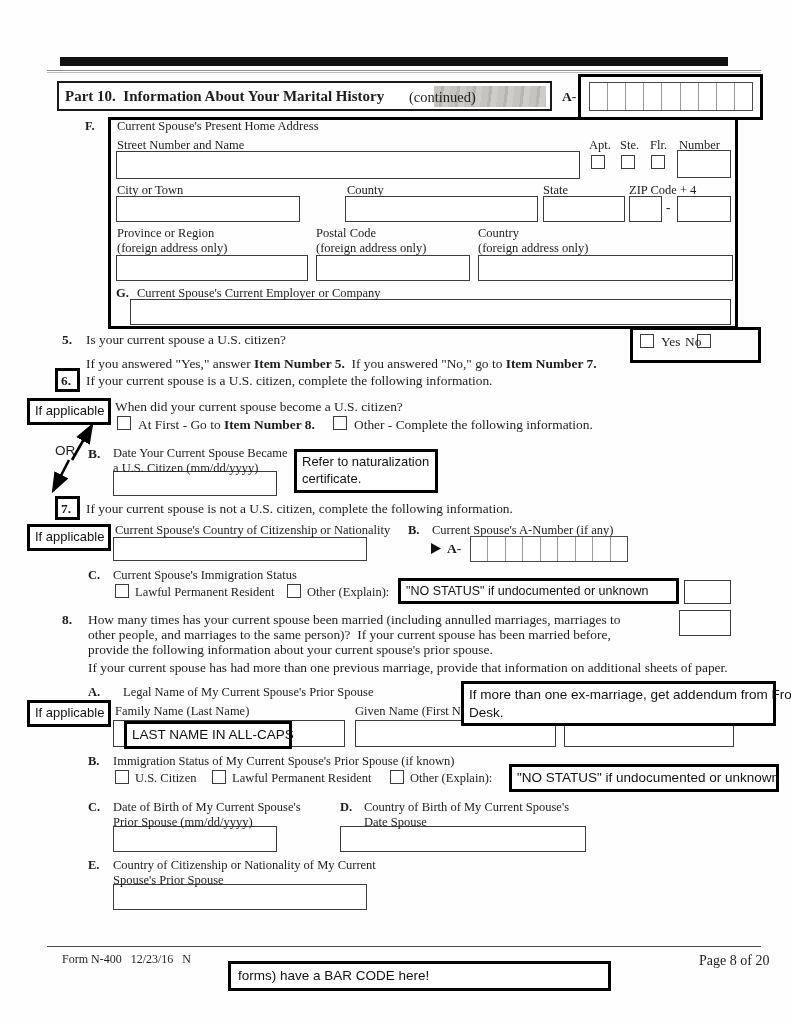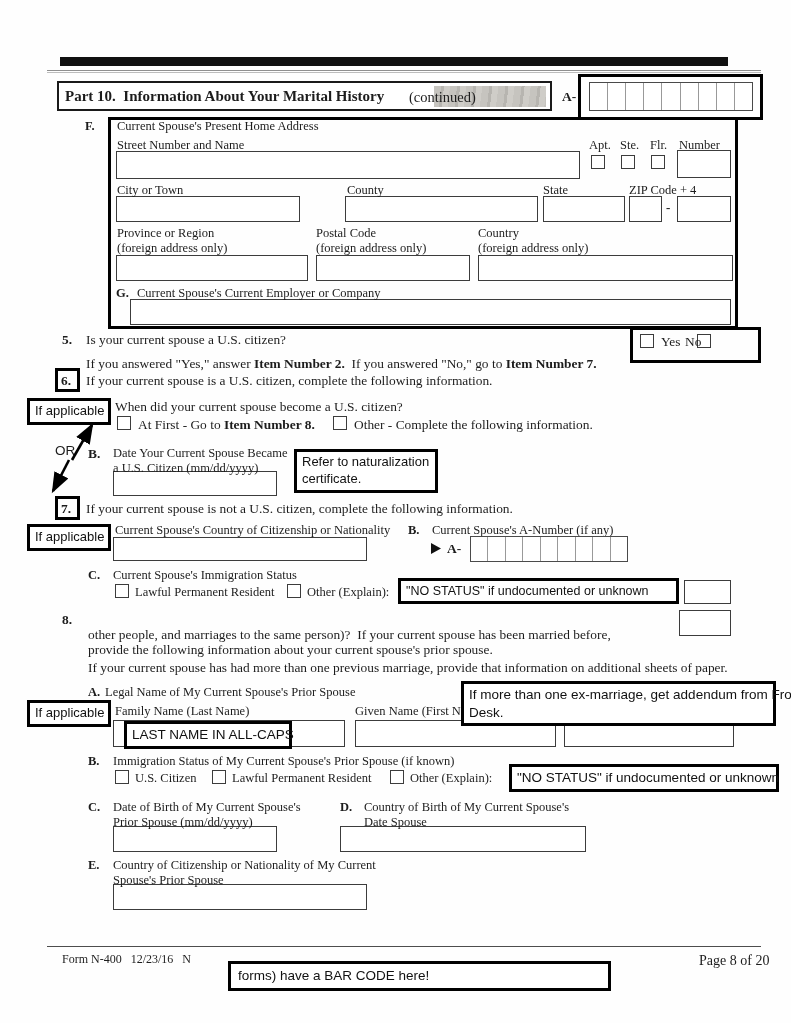--- a/index.html
+++ b/index.html
@@ -99,21 +99,21 @@
   <span class="t lbl" style="left:137px;top:286px">Current Spouse's Current Employer or Company</span>
   <div class="input" style="left:130px;top:299px;width:601px;height:26px"></div>
 
   <span class="t q bold" style="left:62px;top:332px">5.</span>
   <span class="t q" style="left:86px;top:332px">Is your current spouse a U.S. citizen?</span>
   <div class="heavy" style="left:630px;top:327px;width:131px;height:36px"></div>
   <div class="cb" style="left:640px;top:334px"></div>
   <span class="t q" style="left:661px;top:334px">Yes</span>
   <div class="cb" style="left:697px;top:334px"></div>
   <span class="t q" style="left:685px;top:334px">No</span>
-  <span class="t q" style="left:86px;top:356px"><span>If you answered "Yes," answer </span><span class="bold">Item Number 2.</span><span>  If you answered "No," go to </span><span class="bold">Item Number 7.</span></span>
+  <span class="t q" style="left:86px;top:356px"><span>If you answered "Yes," answer </span><span class="bold">Item Number 5.</span><span>  If you answered "No," go to </span><span class="bold">Item Number 7.</span></span>
 
   <div class="heavy" style="left:55px;top:368px;width:25px;height:24px;border-width:3px"></div>
   <span class="t q bold" style="left:61px;top:373px">6.</span>
   <span class="t q" style="left:86px;top:373px">If your current spouse is a U.S. citizen, complete the following information.</span>
 
   <div class="ann" style="left:27px;top:398px;width:84px">If applicable</div>
   <span class="t q" style="left:115px;top:399px">When did your current spouse become a U.S. citizen?</span>
   <div class="cb" style="left:117px;top:416px"></div>
   <span class="t q" style="left:138px;top:417px"><span>At First - Go to </span><span class="bold">Item Number 8.</span></span>
   <div class="cb" style="left:333px;top:416px"></div>
@@ -171,27 +171,28 @@
   <span class="t lbl bold" style="left:88px;top:568px">C.</span>
   <span class="t lbl" style="left:113px;top:568px">Current Spouse's Immigration Status</span>
   <div class="cb" style="left:115px;top:584px"></div>
   <span class="t lbl" style="left:135px;top:585px">Lawful Permanent Resident</span>
   <div class="cb" style="left:287px;top:584px"></div>
   <span class="t lbl" style="left:307px;top:585px">Other (Explain):</span>
   <div class="input" style="left:684px;top:580px;width:47px;height:24px"></div>
   <div class="ann" style="left:398px;top:578px;width:281px;border-width:3.5px;font-size:12.5px">"NO STATUS" if undocumented or unknown</div>
 
   <span class="t q bold" style="left:62px;top:612px">8.</span>
+  <span class="t q" style="left:88px;top:612px">How many times has your current spouse been married (including annulled marriages, marriages to</span>
   <span class="t q" style="left:88px;top:642px">provide the following information about your current spouse's prior spouse.</span>
   <span class="t q" style="left:88px;top:627px">other people, and marriages to the same person)?  If your current spouse has been married before,</span>
   <div class="input" style="left:679px;top:610px;width:52px;height:26px"></div>
   <span class="t q" style="left:88px;top:660px">If your current spouse has had more than one previous marriage, provide that information on additional sheets of paper.</span>
 
   <span class="t lbl bold" style="left:88px;top:685px">A.</span>
-  <span class="t lbl" style="left:105px;top:685px">Legal Name of My Current Spouse's Prior Spouse</span>
+  <span class="t lbl" style="left:123px;top:685px">Legal Name of My Current Spouse's Prior Spouse</span>
   <div class="ann" style="left:461px;top:681px;width:315px;border-width:3.5px;font-size:13.5px"><div>If more than one ex-marriage, get addendum from Front</div><div>Desk.</div></div>
   <div class="ann" style="left:27px;top:700px;width:84px">If applicable</div>
   <span class="t lbl" style="left:115px;top:704px">Family Name (Last Name)</span>
   <span class="t lbl" style="left:355px;top:704px">Given Name (First Name)</span>
   <div class="input" style="left:113px;top:720px;width:232px;height:27px"></div>
   <div class="input" style="left:355px;top:720px;width:201px;height:27px"></div>
   <div class="input" style="left:564px;top:720px;width:170px;height:27px"></div>
   <div class="ann" style="left:124px;top:721px;width:168px;font-size:13.5px">LAST NAME IN ALL-CAPS</div>
 
   <span class="t lbl bold" style="left:88px;top:754px">B.</span>

